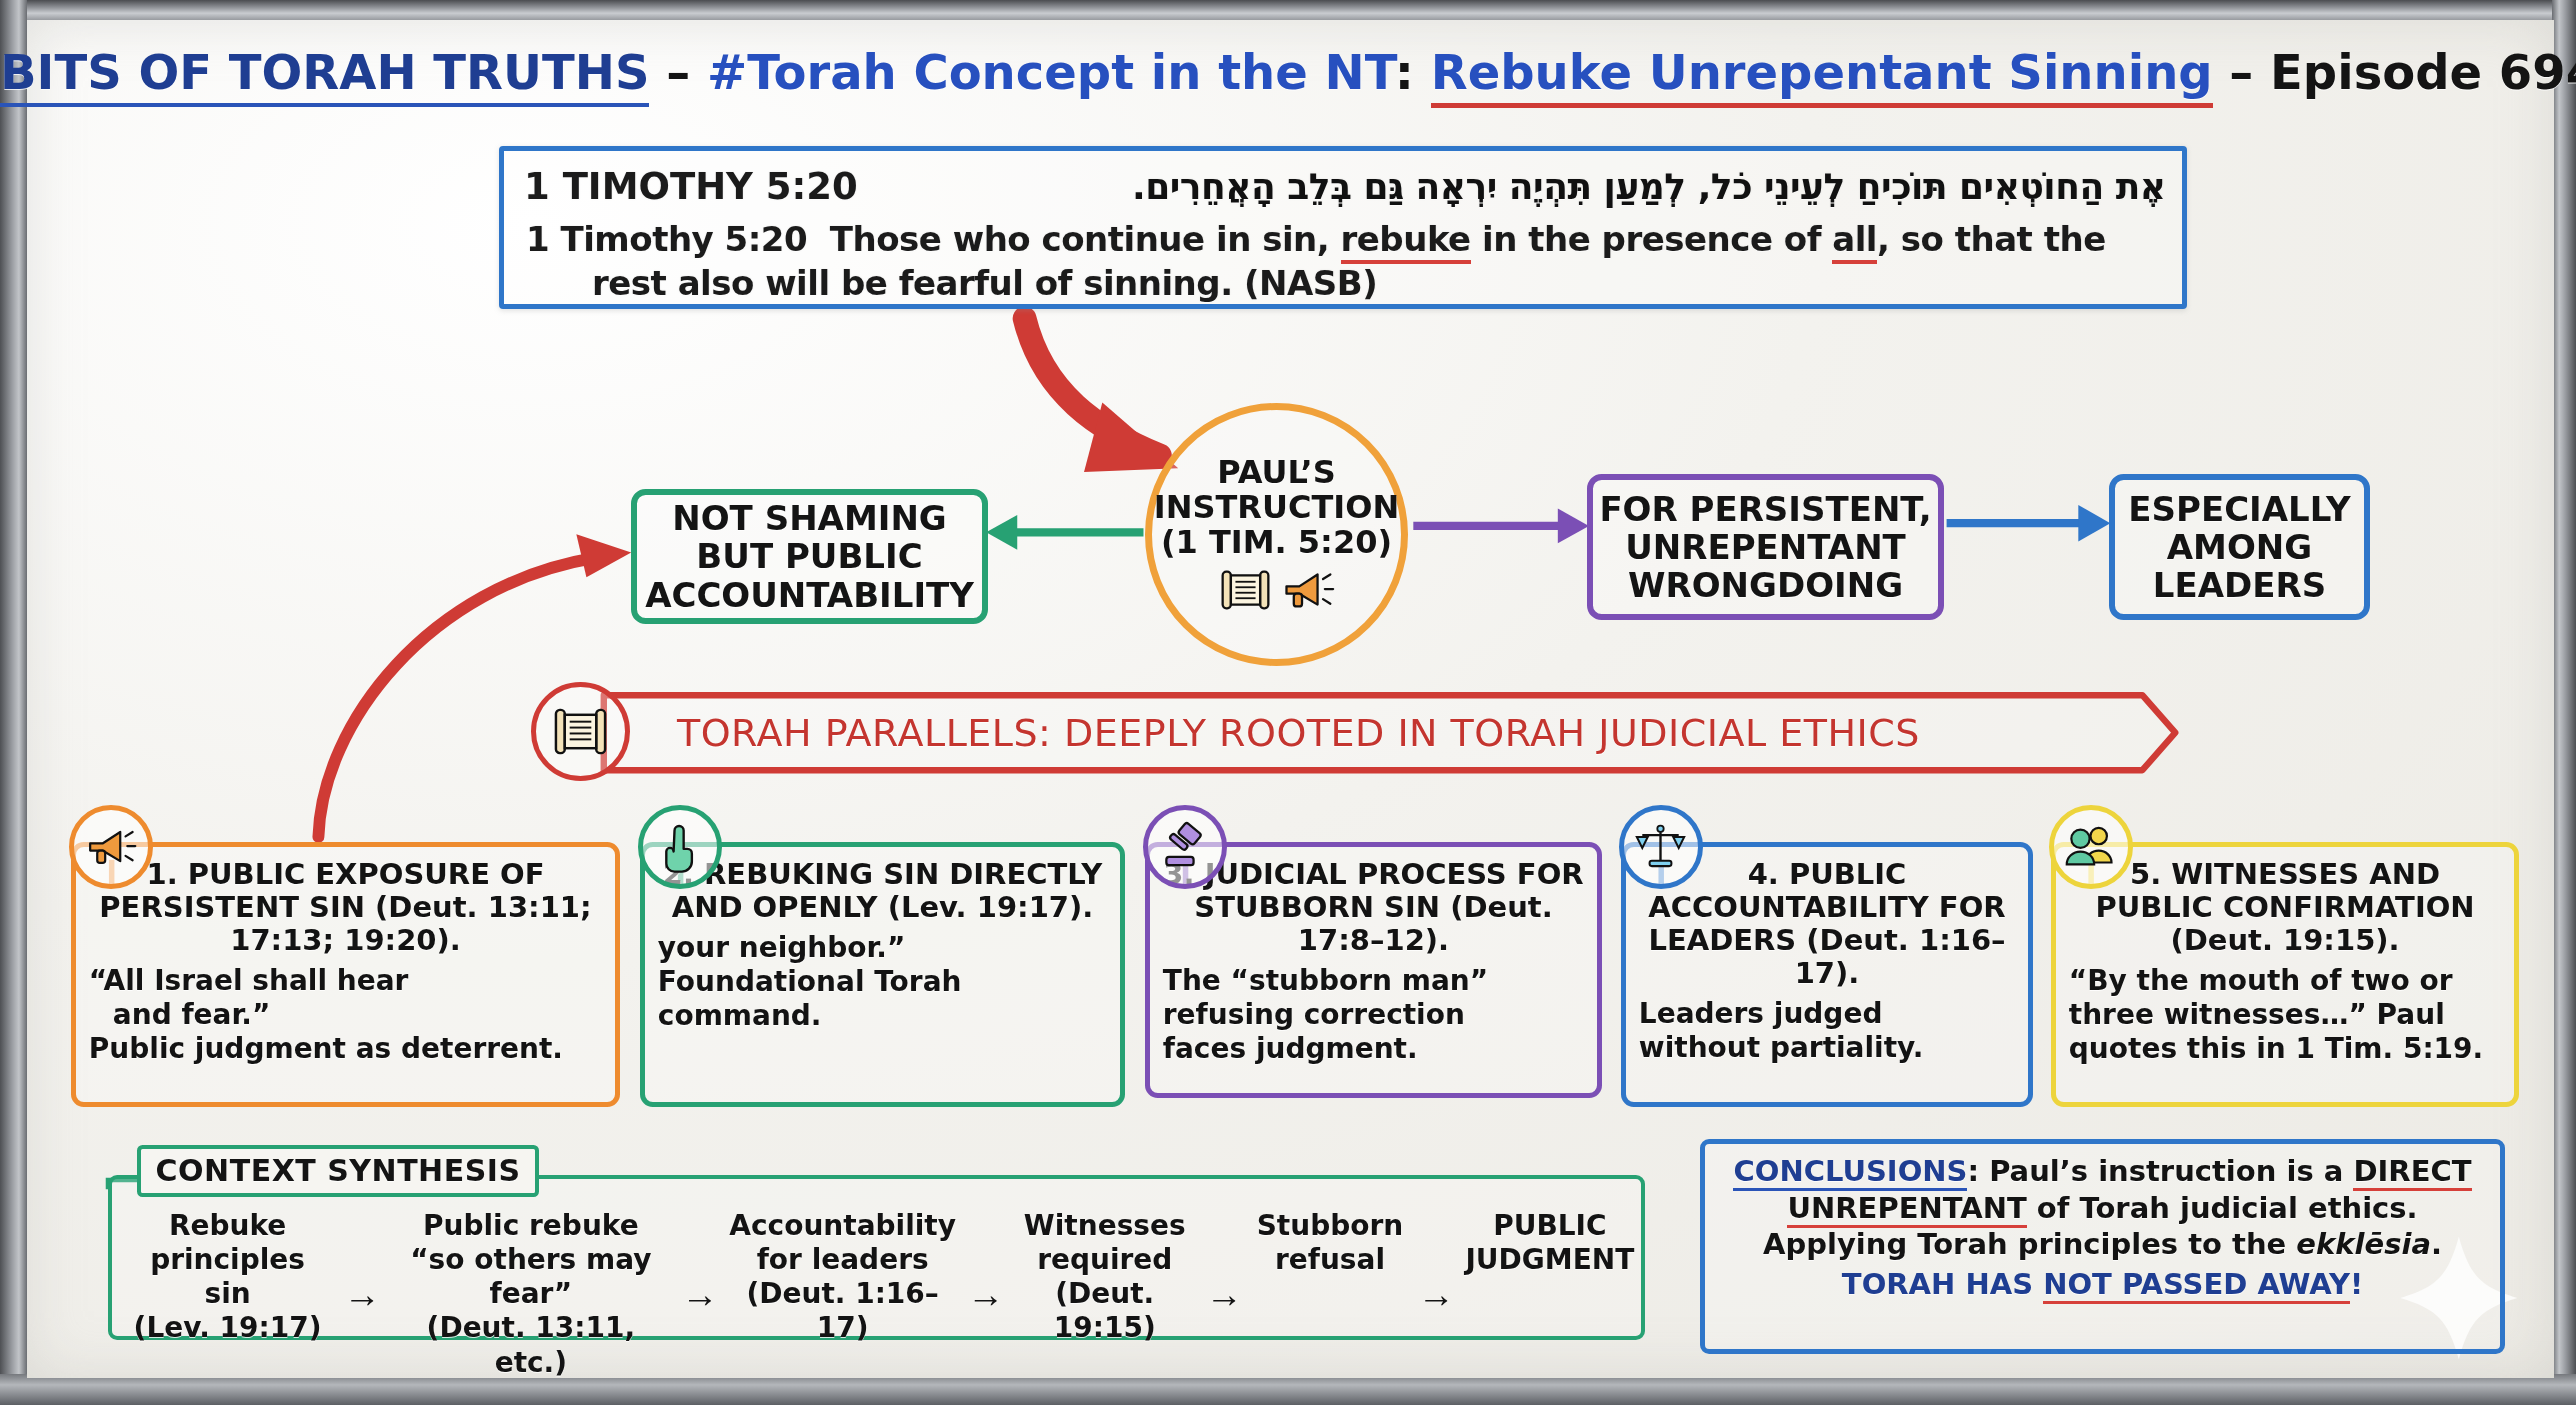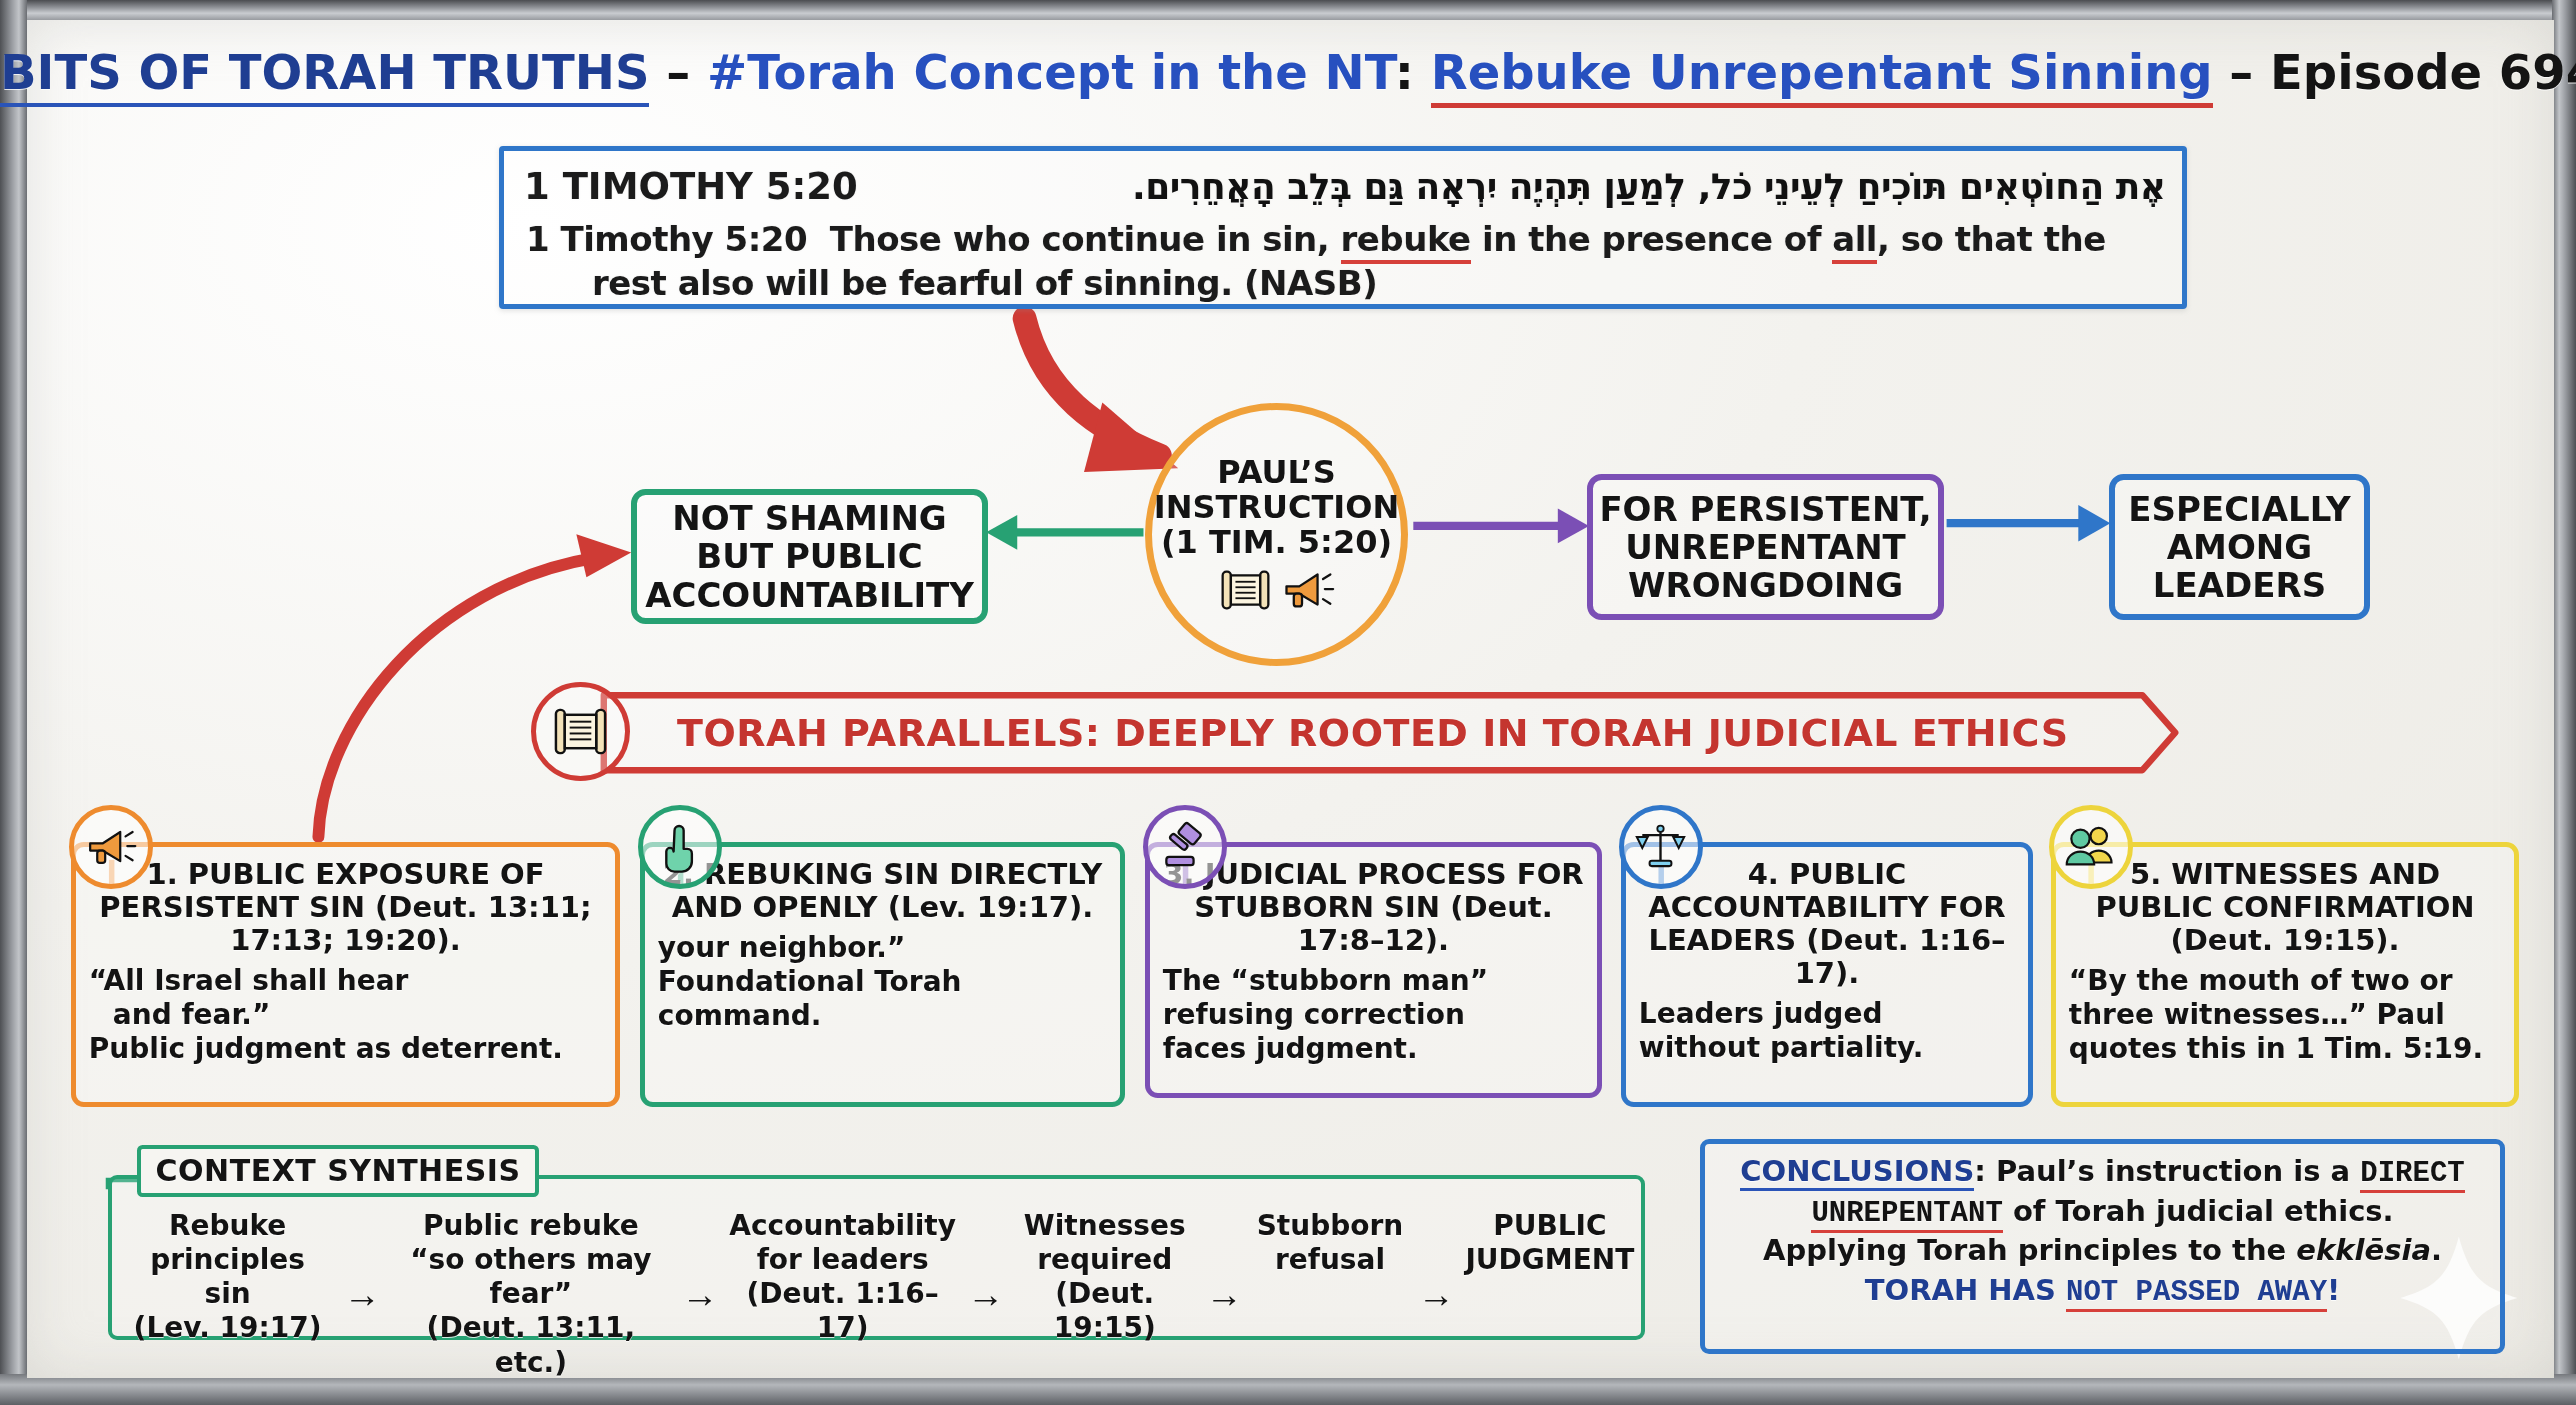--- a/index.html
+++ b/index.html
@@ -140,21 +140,21 @@
     position: absolute; left: 531px; top: 682px; width: 99px; height: 99px;
     border: 5.5px solid #cf3b35; border-radius: 50%;
     background: rgba(255,255,255,.3);
     display:flex; align-items:center; justify-content:center;
   }
   #banner {
     position: absolute; left: 604px; top: 695px; width: 1564px; height: 75px;
   }
   #banner-text {
     position:absolute; left: 73px; top: 50%; transform: translateY(-50%);
-    font-family:"DejaVu Sans", sans-serif; font-weight:700;
+    font-family:"DejaVu Sans", sans-serif; font-weight:400;
     font-size: 38px; color:#c4352f; letter-spacing: 0.5px;
     white-space: nowrap;
     text-shadow: 0 0.9px 0 rgba(255,255,255,.85);
   }
 
   
   .card {
     position: absolute; border-radius: 12.8px;
     background: rgba(255,255,255,0.22);
   }
@@ -223,21 +223,21 @@
     position: absolute; left: 1700px; top: 1139px; width: 805px; height: 215px;
     border: 5.5px solid #2f76c9; border-radius: 9.1px;
     background: rgba(255,255,255,0.22);
     padding: 9.1px 12.8px 0 12.8px;
     font-family:"DejaVu Sans", sans-serif; font-weight:600;
     font-size: 29px; line-height: 1.26; color:#131313; text-align:center;
     text-shadow: 0 0.9px 0 rgba(255,255,255,.8);
   }
   .cc-blue { color:#1f3e92; font-weight:700; }
   .ul-blue-s { border-bottom: 3.7px solid #2a54b8; }
-  .ul-red-s  { border-bottom: 3.7px solid #d6403a; font-family: Liberation Mono, monospace; }
+  .ul-red-s  { border-bottom: 3.7px solid #d6403a; }
   .ital { font-style: italic; }
 
   svg { overflow: visible; }
 </style>
 </head>
 <body>
 
 <div id="board-frame">
   <div id="board-tray-top"></div>
   <div id="board-edge-left"></div>

